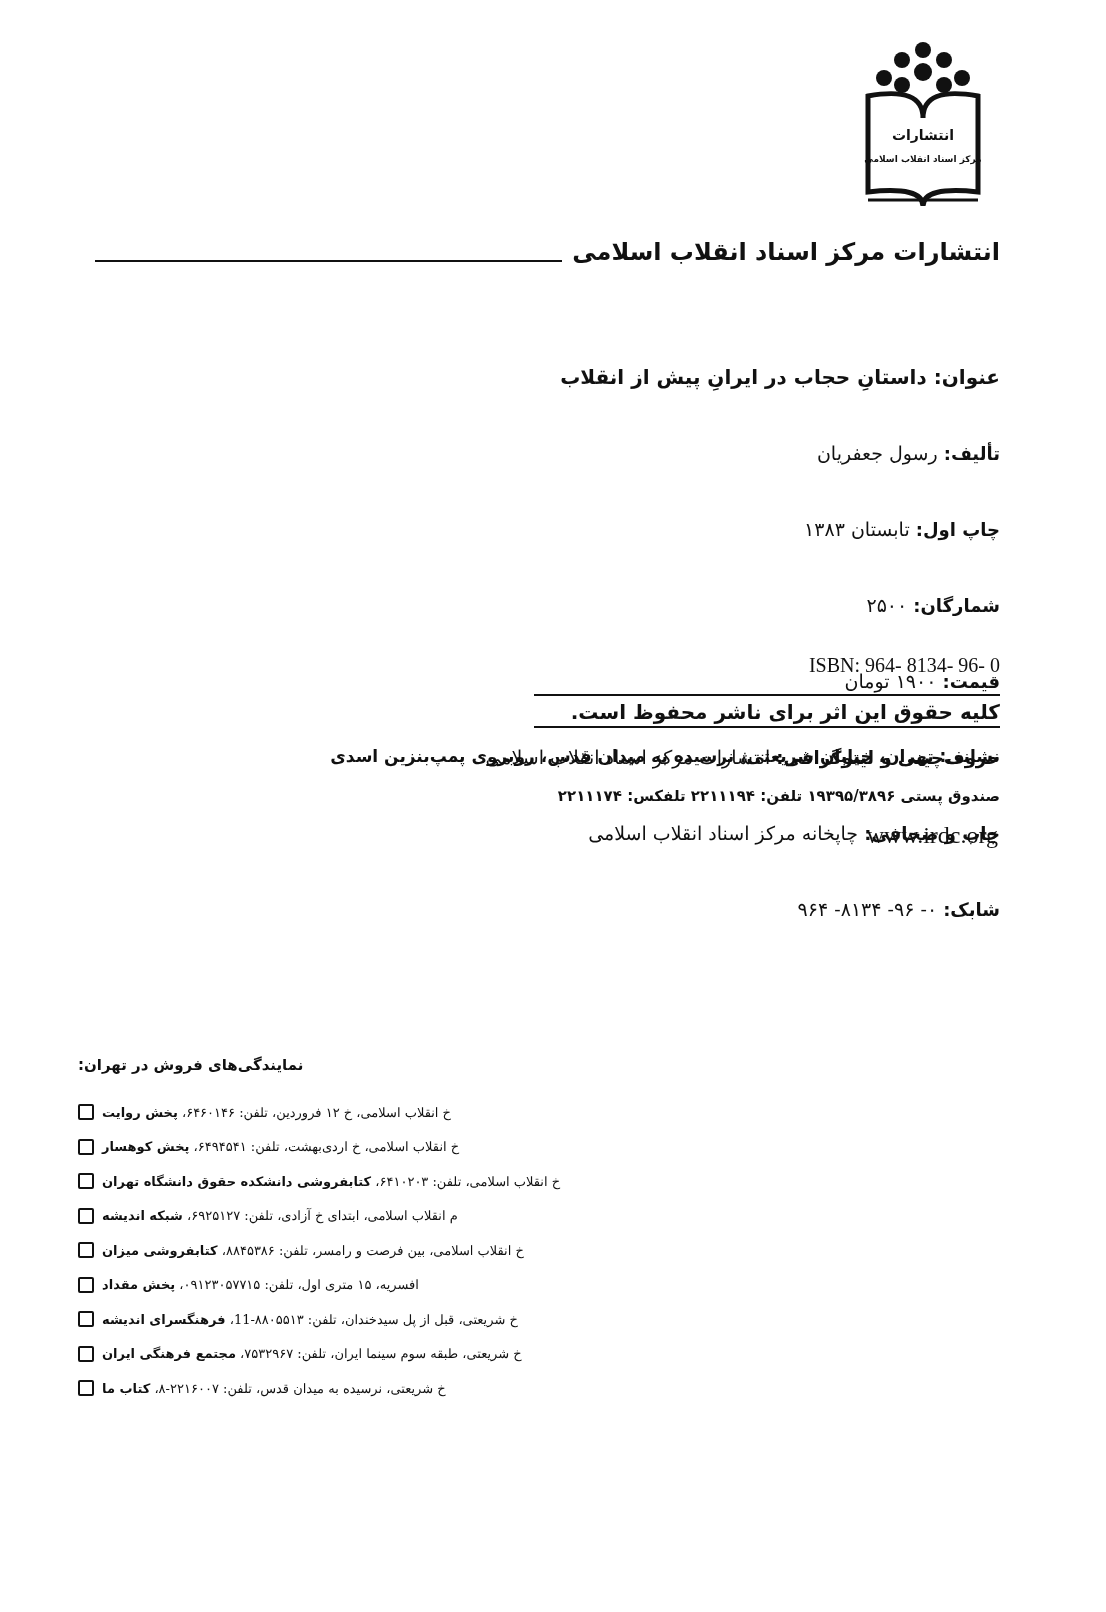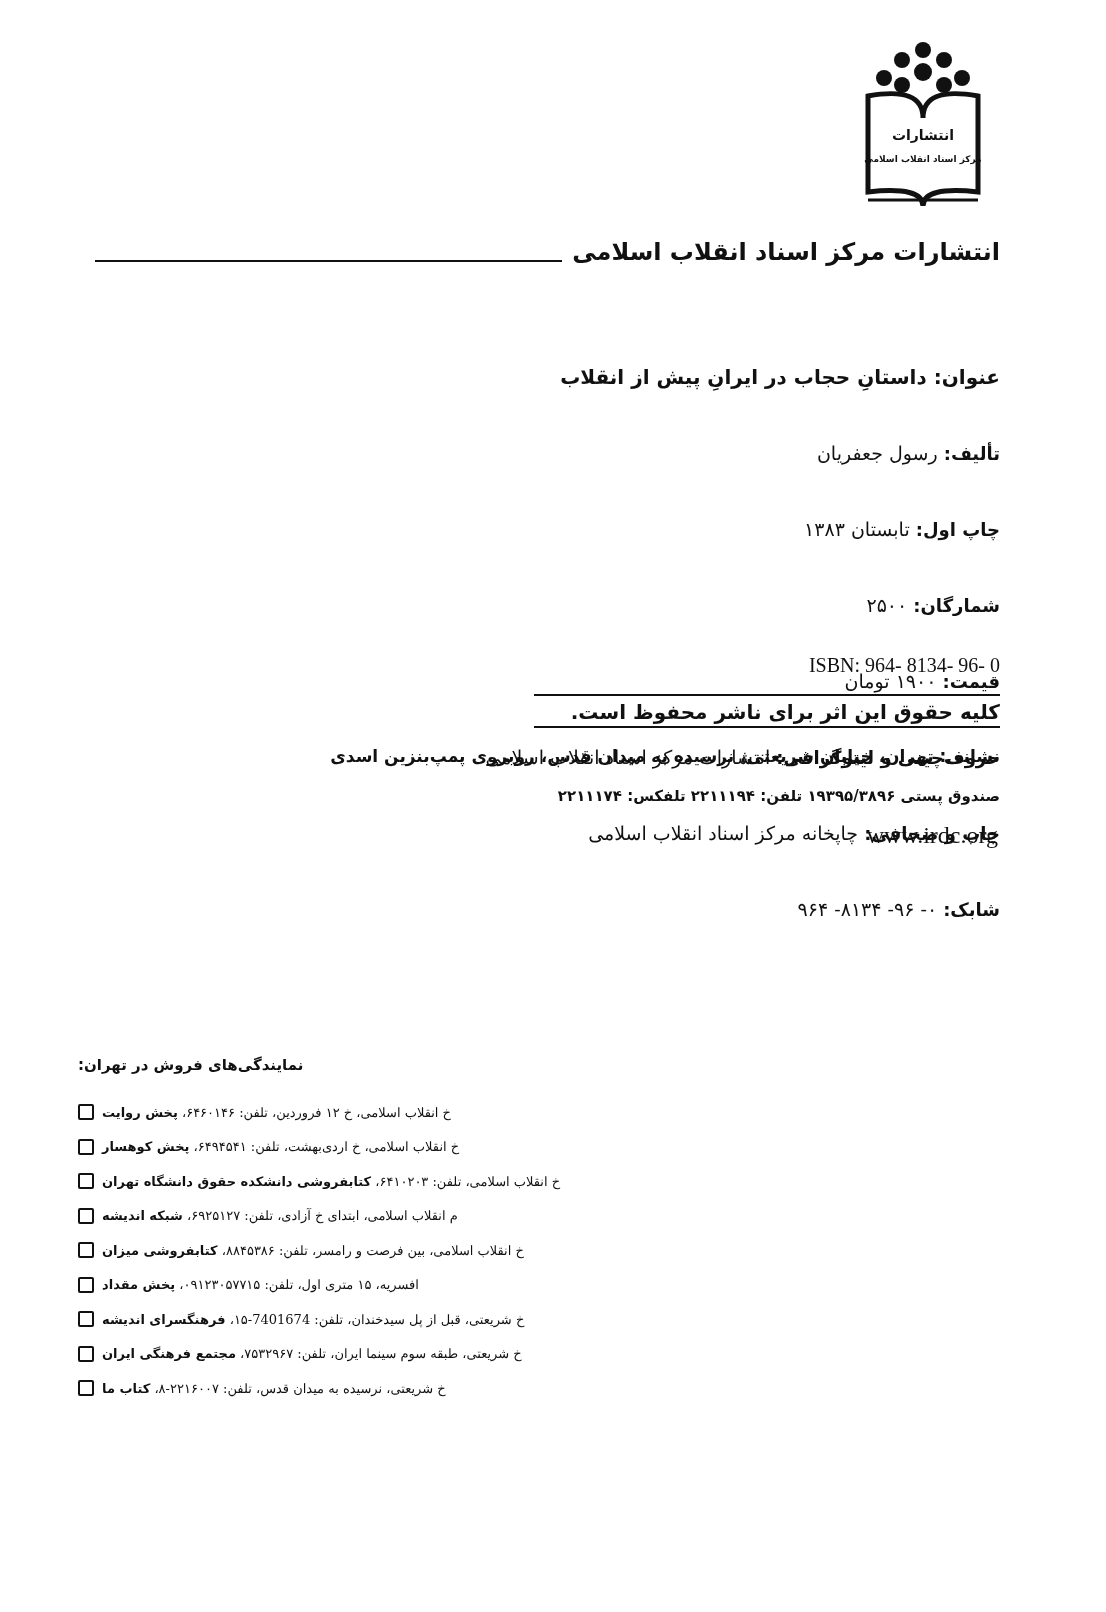--- a/index.html
+++ b/index.html
@@ -88,21 +88,21 @@
   <div class="sales-item">
       <span class="box"></span>
       <span class="sales-text"><span>خ انقلاب اسلامی، بین فرصت و رامسر، تلفن: ۸۸۴۵۳۸۶، </span><span class="n">کتابفروشی میزان</span></span>
     </div>
   <div class="sales-item">
       <span class="box"></span>
       <span class="sales-text"><span>افسریه، ۱۵ متری اول، تلفن: ۰۹۱۲۳۰۵۷۷۱۵، </span><span class="n">پخش مقداد</span></span>
     </div>
   <div class="sales-item">
       <span class="box"></span>
-      <span class="sales-text"><span>خ شریعتی، قبل از پل سیدخندان، تلفن: 7401674-۱۵، </span><span class="n">فرهنگسرای اندیشه</span></span>
+      <span class="sales-text"><span>خ شریعتی، قبل از پل سیدخندان، تلفن: ۸۸۰۵۵۱۳-11، </span><span class="n">فرهنگسرای اندیشه</span></span>
     </div>
   <div class="sales-item">
       <span class="box"></span>
       <span class="sales-text"><span>خ شریعتی، طبقه سوم سینما ایران، تلفن: ۷۵۳۲۹۶۷، </span><span class="n">مجتمع فرهنگی ایران</span></span>
     </div>
   <div class="sales-item">
       <span class="box"></span>
       <span class="sales-text"><span>خ شریعتی، نرسیده به میدان قدس، تلفن: ۲۲۱۶۰۰۷-۸، </span><span class="n">کتاب ما</span></span>
     </div>
 </div>

